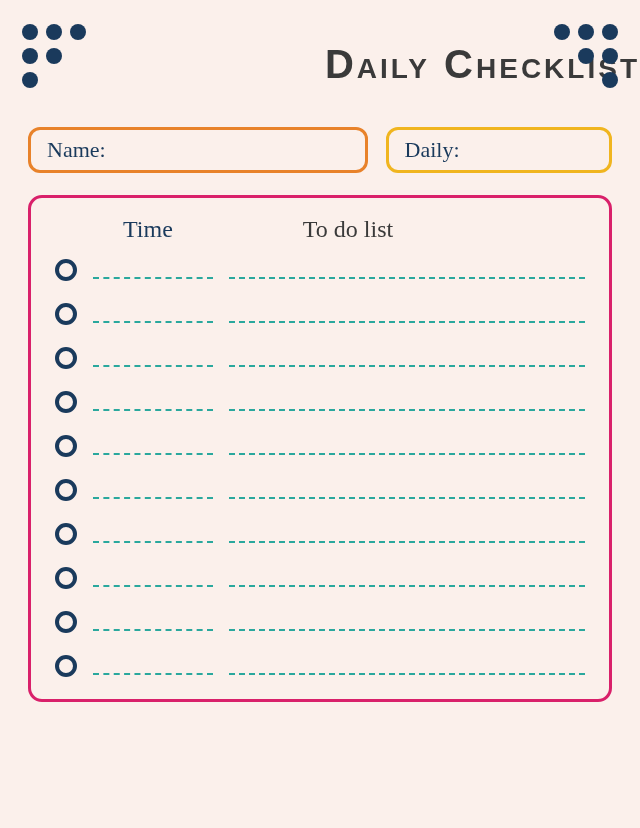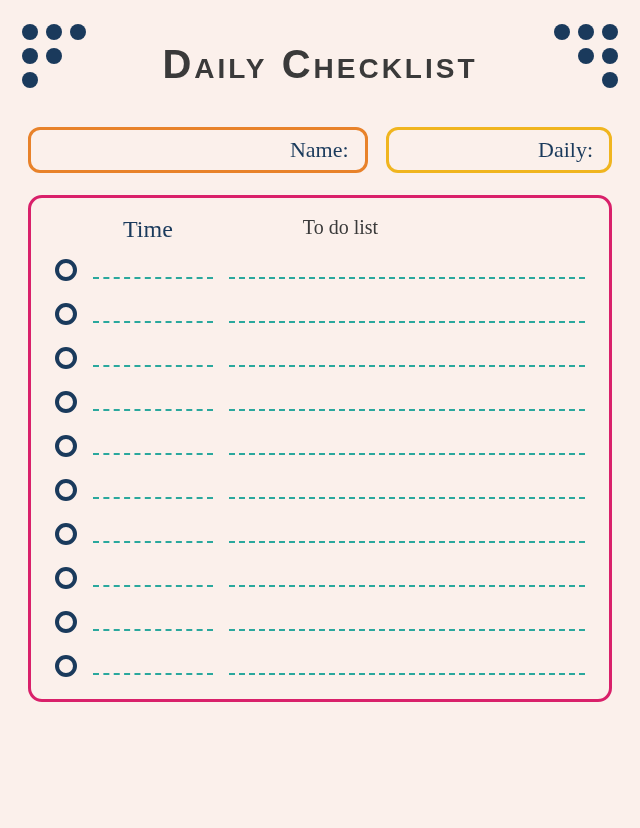--- a/index.html
+++ b/index.html
@@ -46,35 +46,34 @@
       visibility: hidden;
     }
     .dots-right .dot-row:nth-child(2) .dot:nth-child(1) {
       visibility: hidden;
     }
     .dots-right .dot-row:nth-child(3) .dot:nth-child(1),
     .dots-right .dot-row:nth-child(3) .dot:nth-child(2) {
       visibility: hidden;
     }
     .title {
-      text-align: center;
+      text-align: right;
       font-family: 'Arial Black', 'Impact', sans-serif;
       font-size: 40px;
       font-weight: 600;
       color: #3a3a3a;
       padding-top: 42px;
       letter-spacing: 3px;
       font-variant: small-caps;
       text-transform: capitalize;
     }
     .fields-row {
       display: flex;
       gap: 18px;
       padding: 40px 28px 0 28px;
-      text-align: right;
     }
     .field-name {
       flex: 1.6;
       border: 3px solid #e8822a;
       border-radius: 12px;
       padding: 7px 16px;
       font-size: 22px;
       color: #1a3a5c;
     }
     .field-date {
@@ -97,21 +96,21 @@
       margin-bottom: 16px;
     }
     .header-time {
       margin-left: 68px;
       font-size: 24px;
       color: #1a3a5c;
       font-family: Georgia, serif;
     }
     .header-todo {
       margin-left: 130px;
-      font-size: 20px;
+      font-size: 24px;
       color: #3a3a3a;
       font-family: Georgia, serif;
     }
     .checklist-rows {
       display: flex;
       flex-direction: column;
       gap: 22px;
     }
     .checklist-row {
       display: flex;

